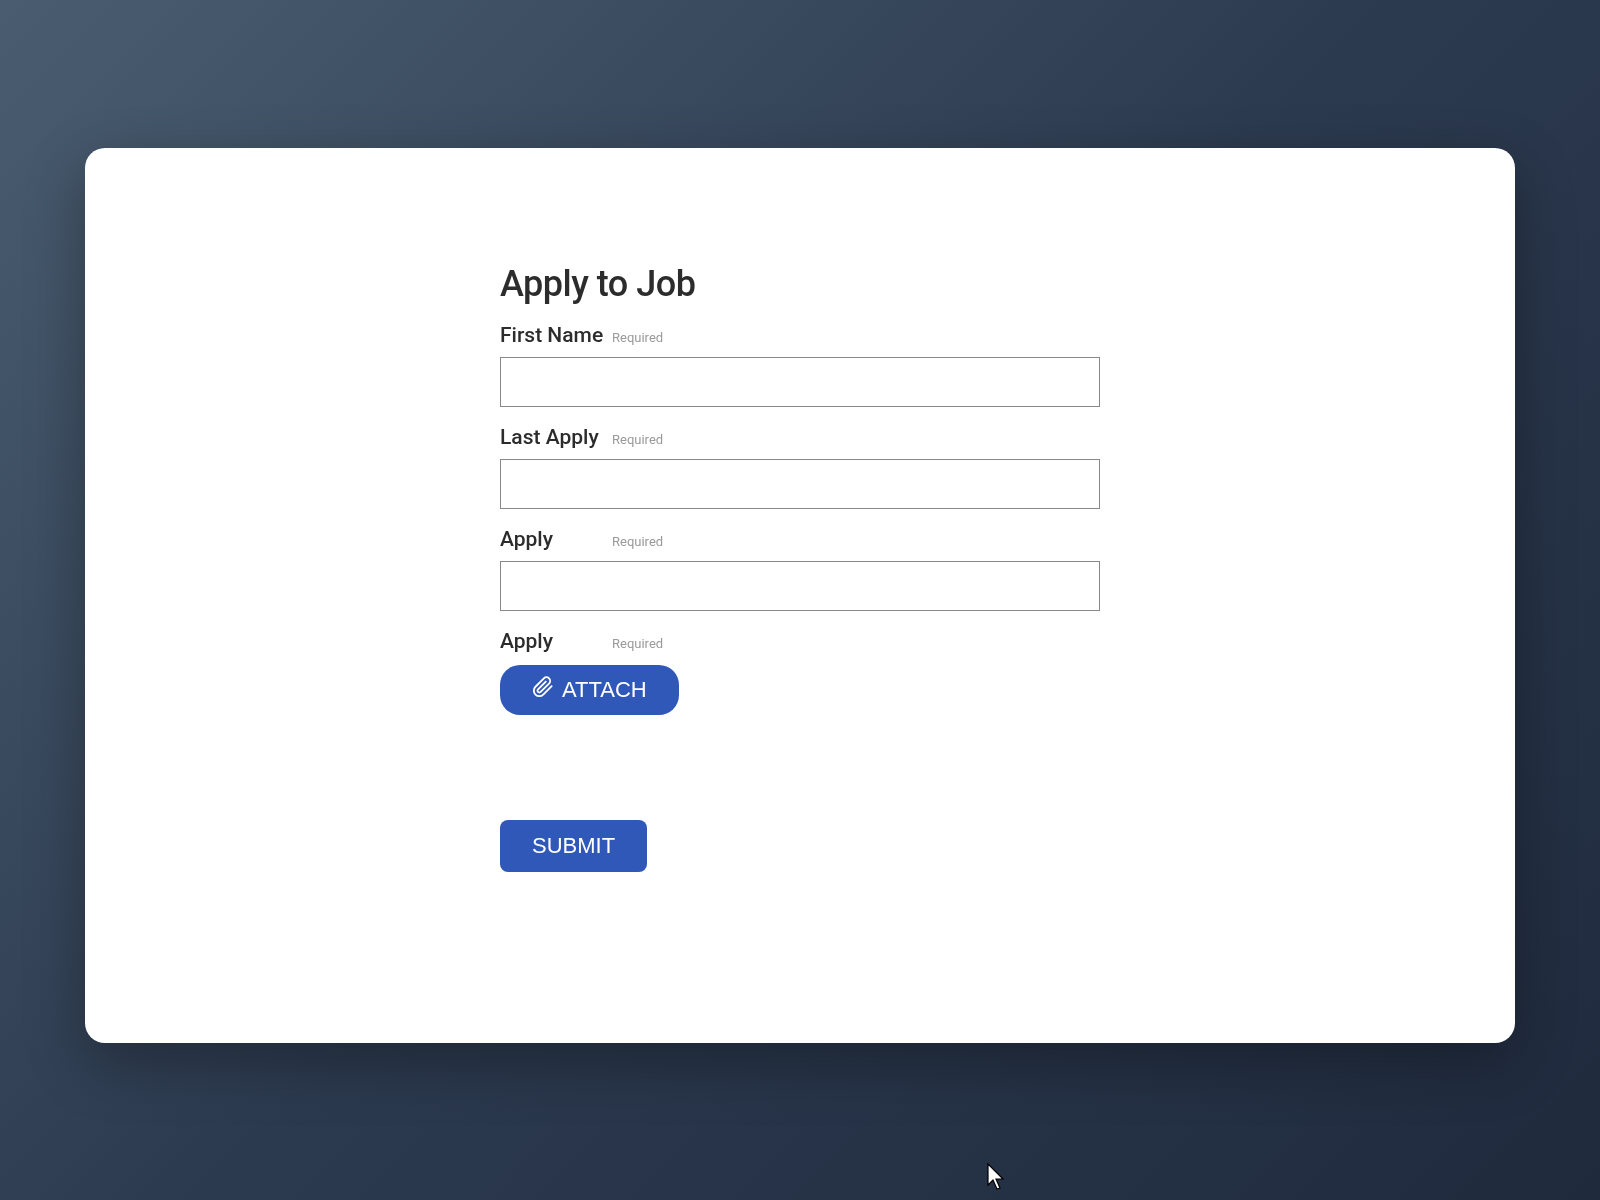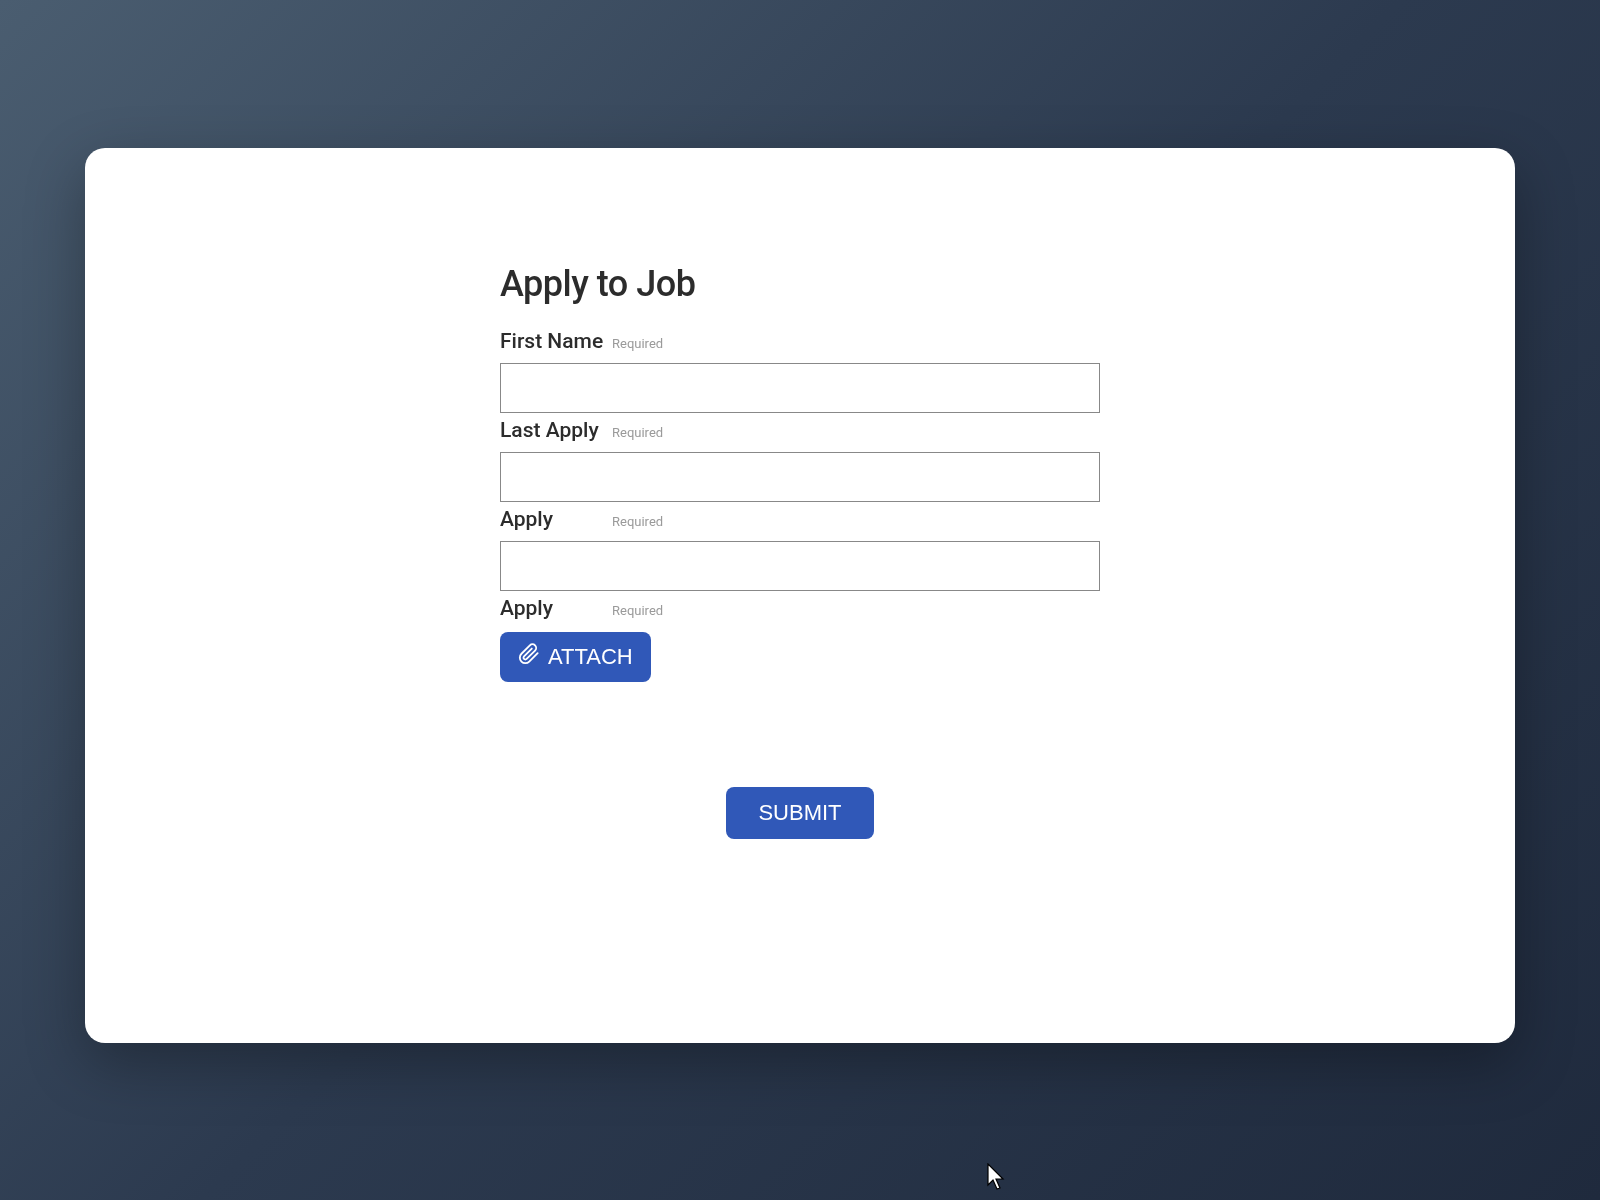--- a/index.html
+++ b/index.html
@@ -35,26 +35,26 @@
     
     .form-container {
       width: 600px;
       margin-top: 55px;
     }
     
     .form-title {
       font-size: 36px;
       font-weight: 500;
       color: #2c2c2c;
-      margin-bottom: 24px;
+      margin-bottom: 18px;
       letter-spacing: -0.5px;
     }
     
     .form-field {
-      margin-bottom: 5px;
+      margin-bottom: 18px;
     }
     
     .label-row {
       display: flex;
       align-items: baseline;
       margin-bottom: 10px;
     }
     
     .field-label {
       font-size: 21px;
@@ -78,37 +78,36 @@
       padding: 0 12px;
       outline: none;
     }
     
     .attach-button {
       display: inline-flex;
       align-items: center;
       background: #3058b8;
       color: #fff;
       border: none;
-      border-radius: 8px;
-      padding: 11px 18px;
+      border-radius: 20px;
+      padding: 11px 32px;
       font-size: 22px;
       font-weight: 500;
       cursor: pointer;
       gap: 8px;
       margin-top: 2px;
     }
     
     .attach-button svg {
       width: 22px;
       height: 22px;
     }
     
     .submit-container {
       display: flex;
-      justify-content: center;
       margin-top: 105px;
     }
     
     .submit-button {
       background: #3058b8;
       color: #fff;
       border: none;
       border-radius: 8px;
       padding: 13px 32px;
       font-size: 22px;

